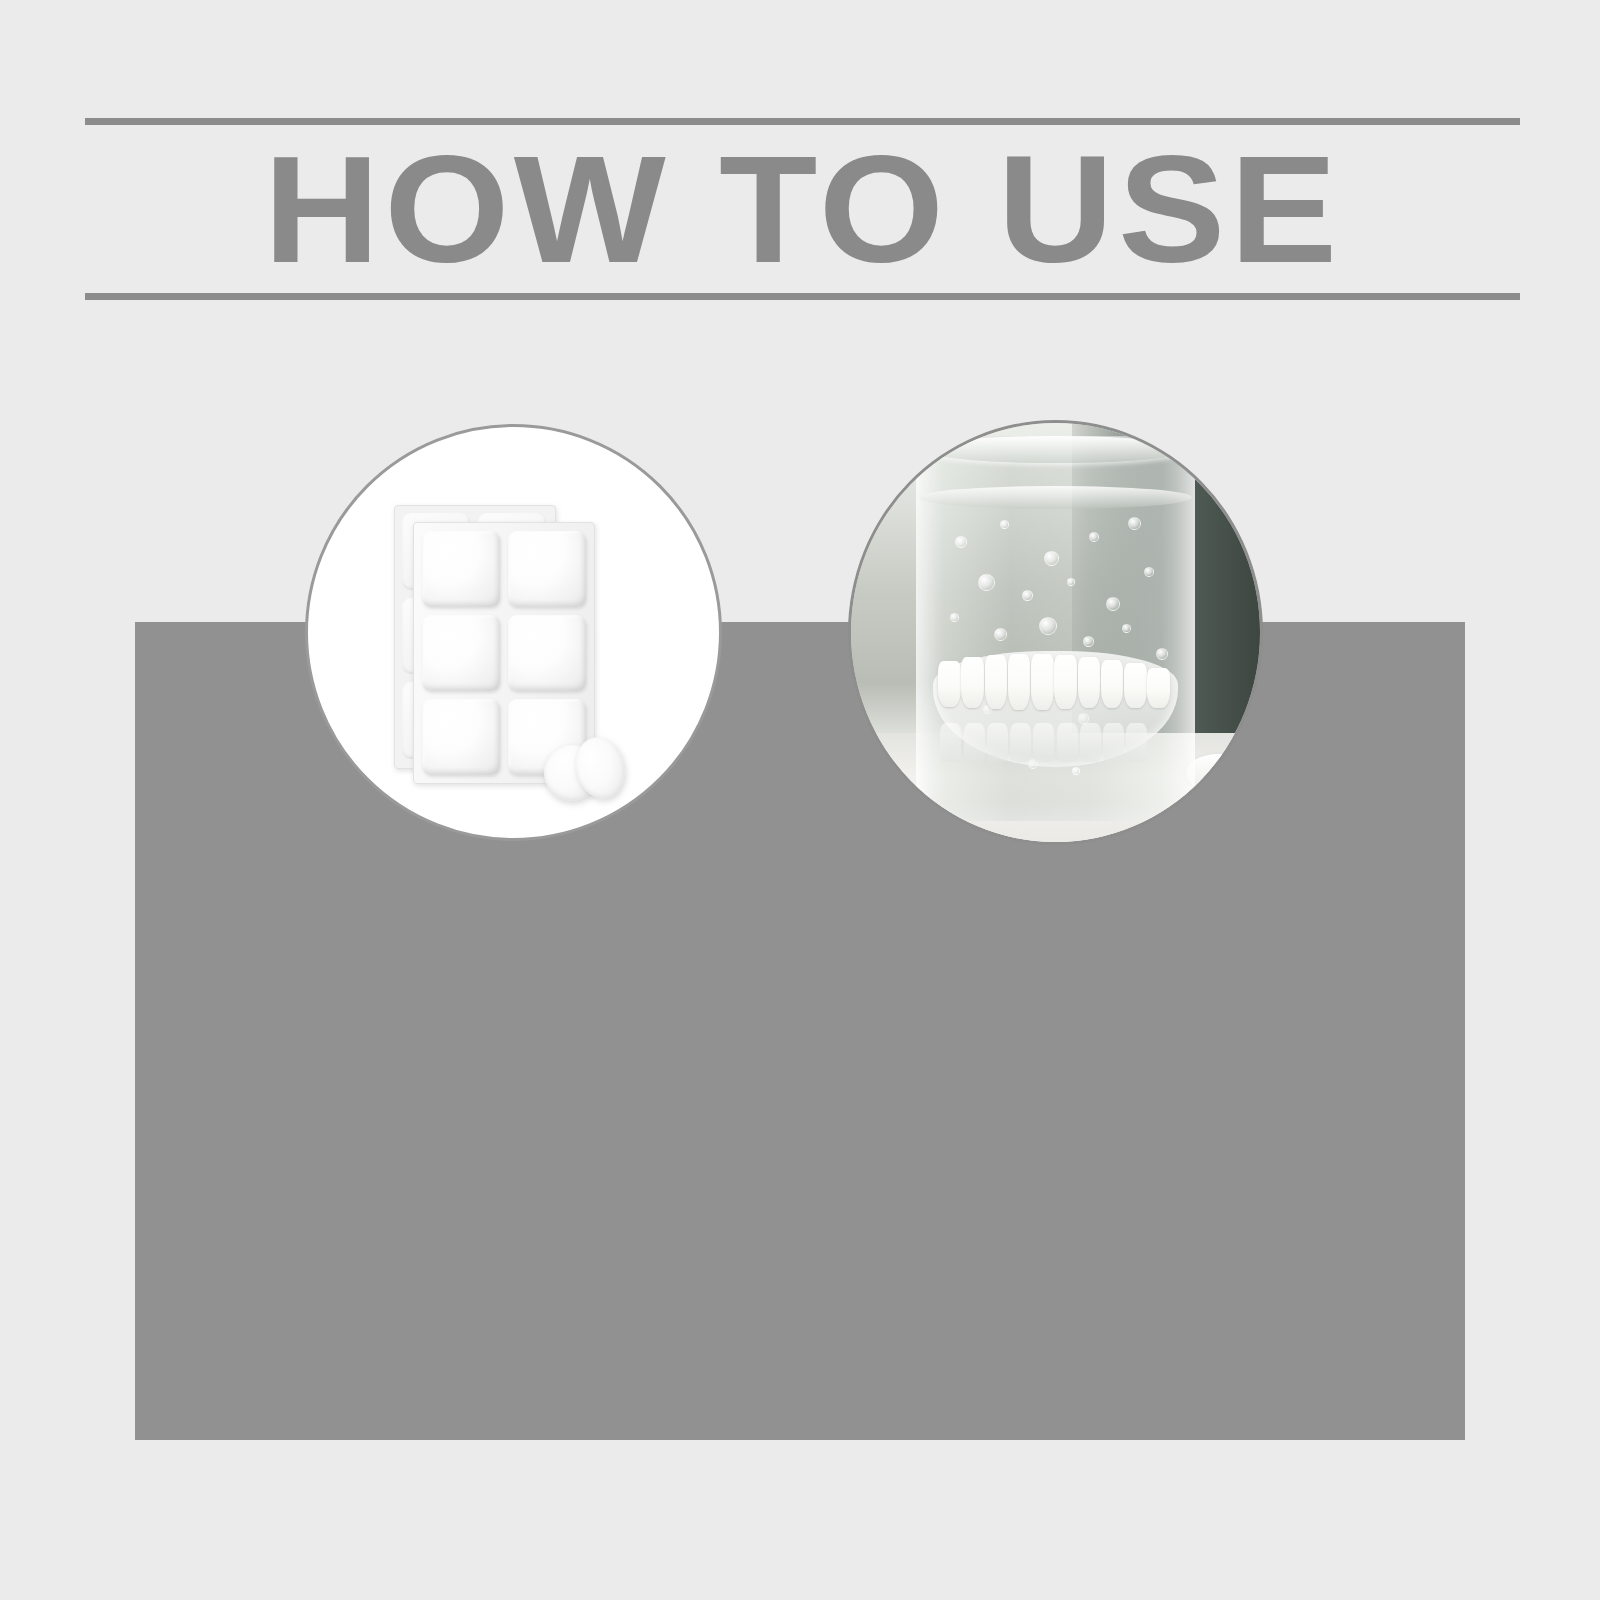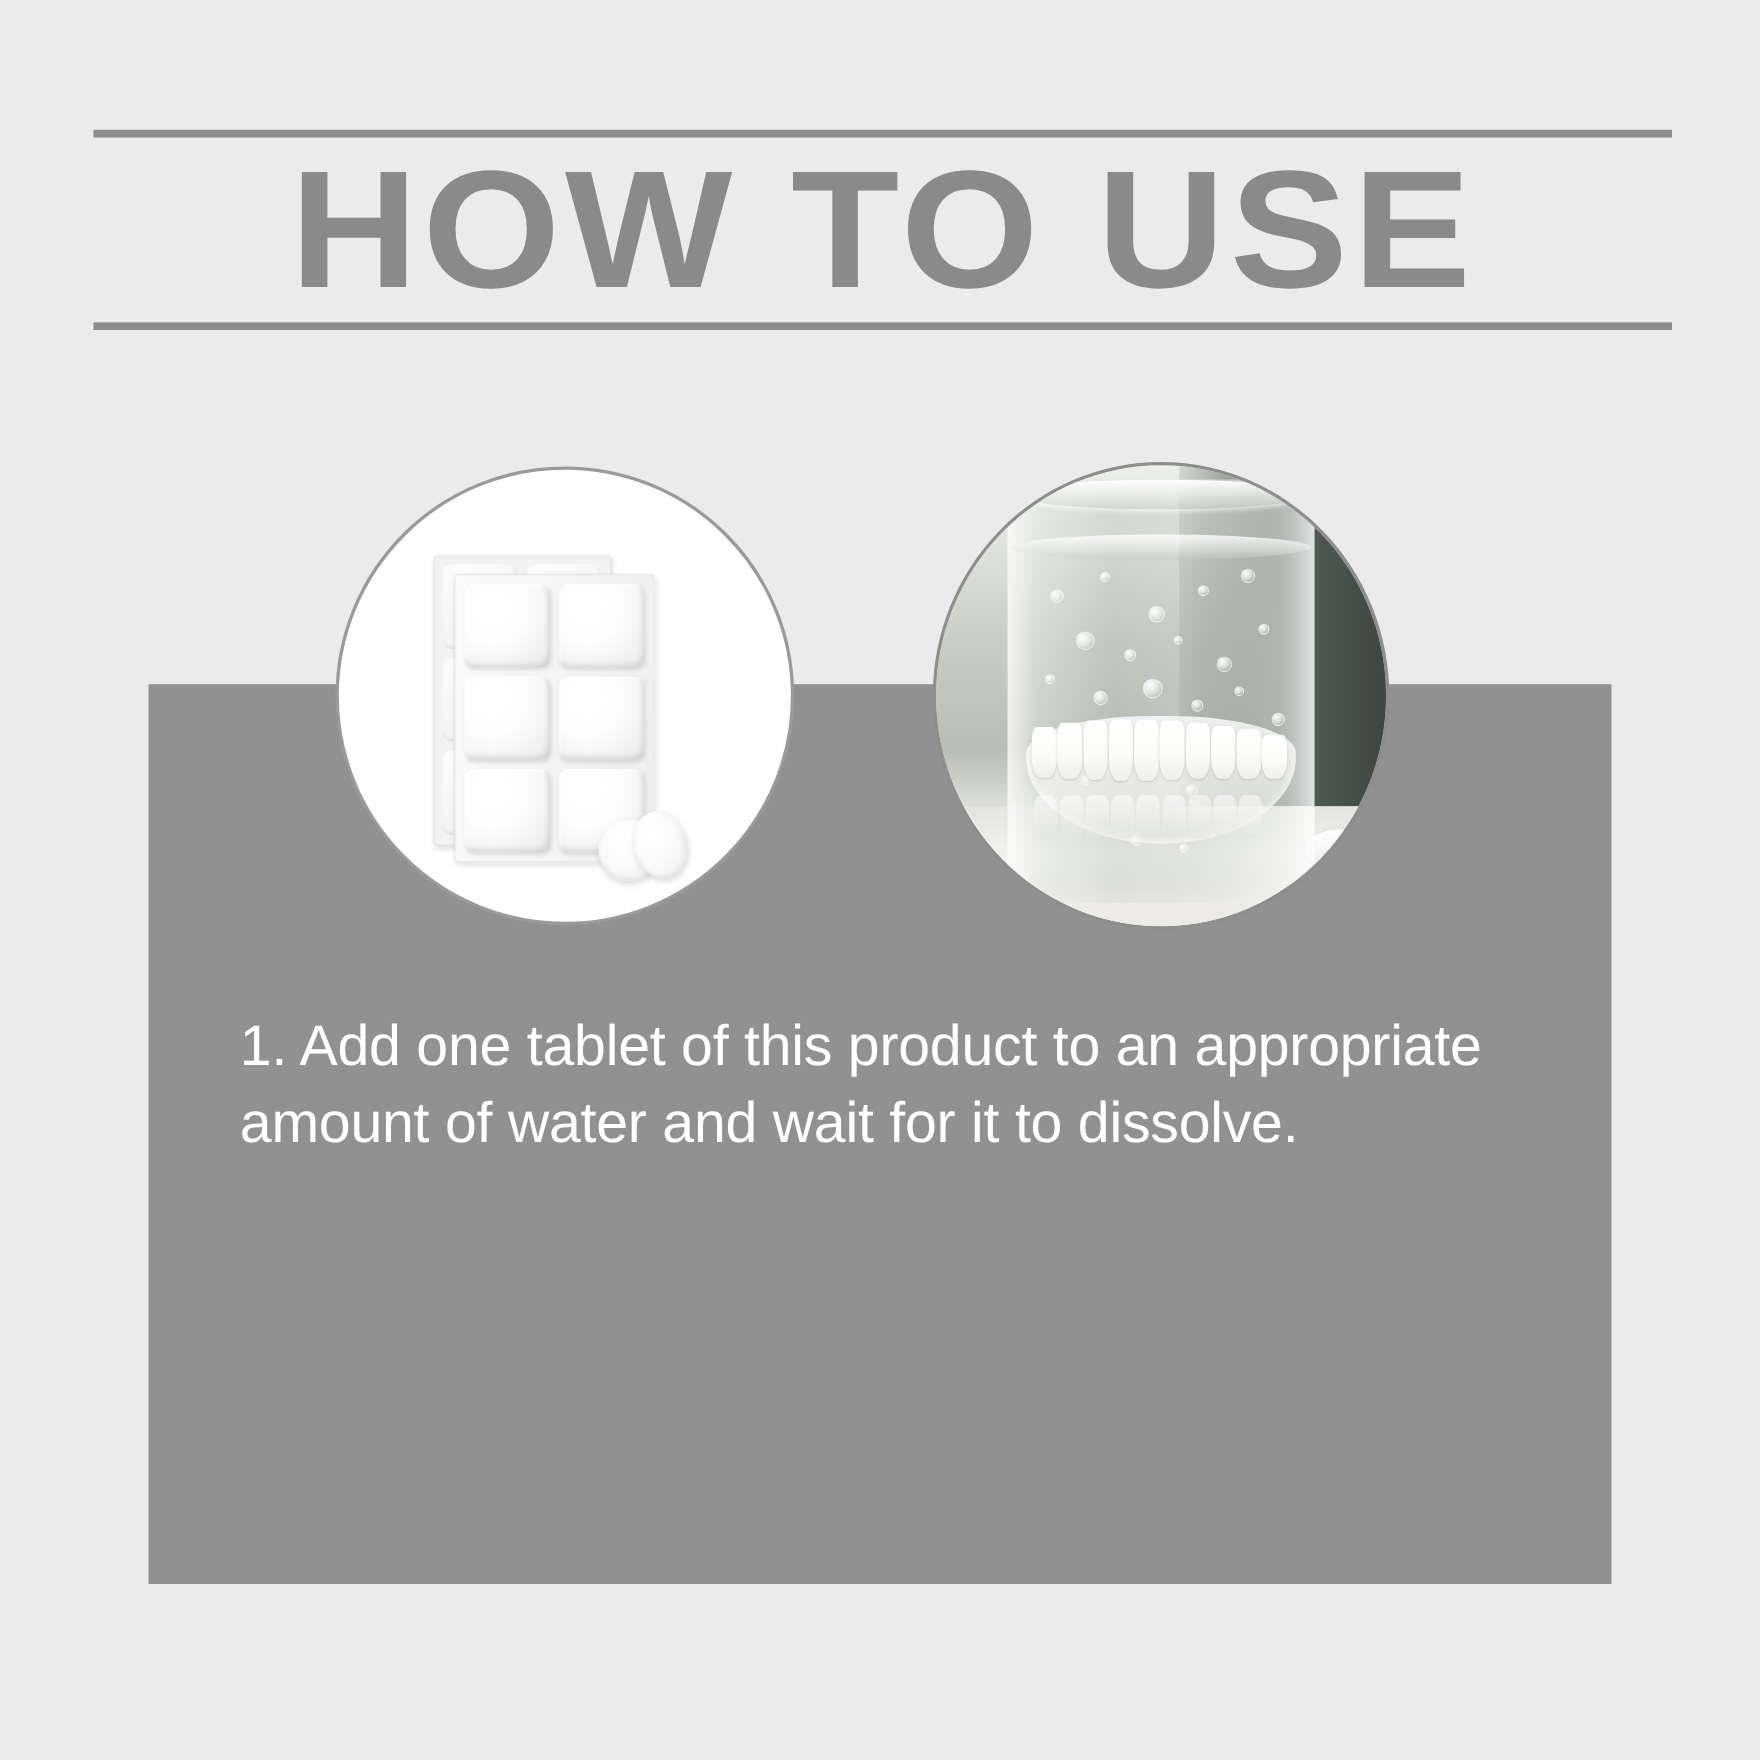--- a/index.html
+++ b/index.html
@@ -384,16 +384,15 @@
           <div class="gum-slot" style="left:50.5%;"></div>
           <div class="gum-slot" style="left:60%;"></div>
           <div class="gum-slot" style="left:69.5%;"></div>
           <div class="gum-slot" style="left:79%;"></div>
         </div>
       </div>
     </div>
   </div>
 
   <div class="instructions">
-    <p>1. Add one tablet of this product to an appropriate amount of water and wait for it to dissolve.</p>
   </div>
 
 </div>
 
 </body></html>

